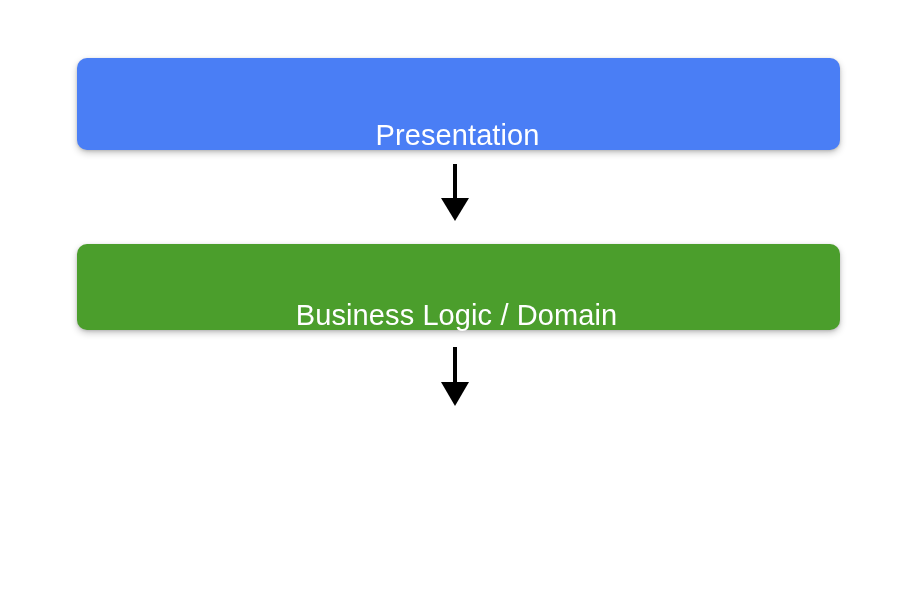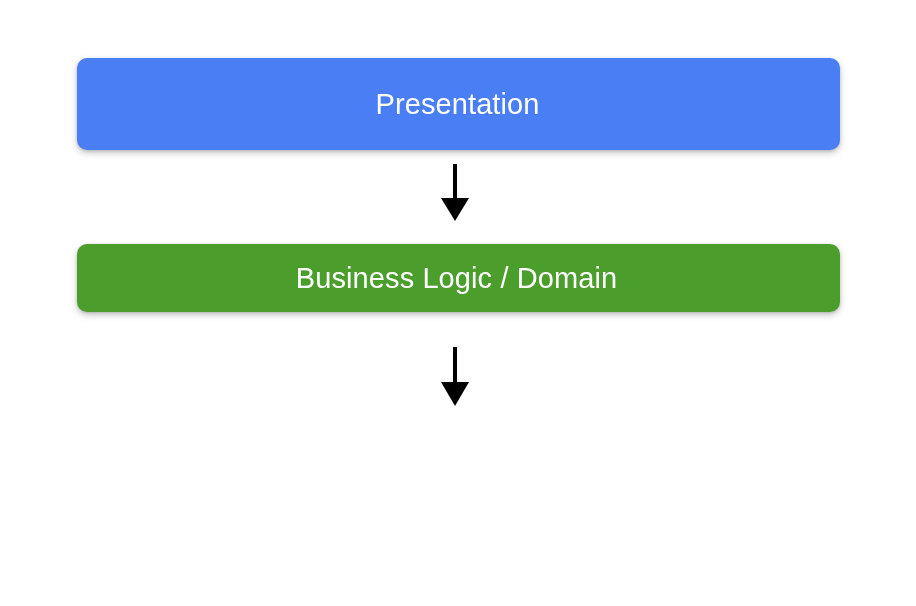--- a/index.html
+++ b/index.html
@@ -15,21 +15,21 @@
   }
   #canvas {
     position: relative;
     width: 916px;
     height: 606px;
     background: #ffffff;
   }
   .layer-box {
     position: absolute;
     display: flex;
-    align-items: center;
+    align-items: flex-end;
     justify-content: center;
     border-radius: 10px;
     box-shadow: 0 3px 7px rgba(0,0,0,0.22), 0 1px 3px rgba(0,0,0,0.14);
     box-sizing: border-box;
   }
   .layer-label {
     color: #ffffff;
     font-size: 29px;
     font-weight: 400;
     letter-spacing: 0.1px;
@@ -46,21 +46,21 @@
     height: 92px;
     background: #4a7ef5;
   }
   #box-presentation .layer-label { margin-right: 2px; }
 
   
   #box-business-logic {
     left: 77px;
     top: 244px;
     width: 763px;
-    height: 68px;
+    height: 86px;
     background: #4b9e2c;
   }
   #box-business-logic .layer-label { margin-right: 4px; }
 
   
   #box-data-access {
     left: 73px;
     top: 427px;
     width: 765px;
     height: 88px;

